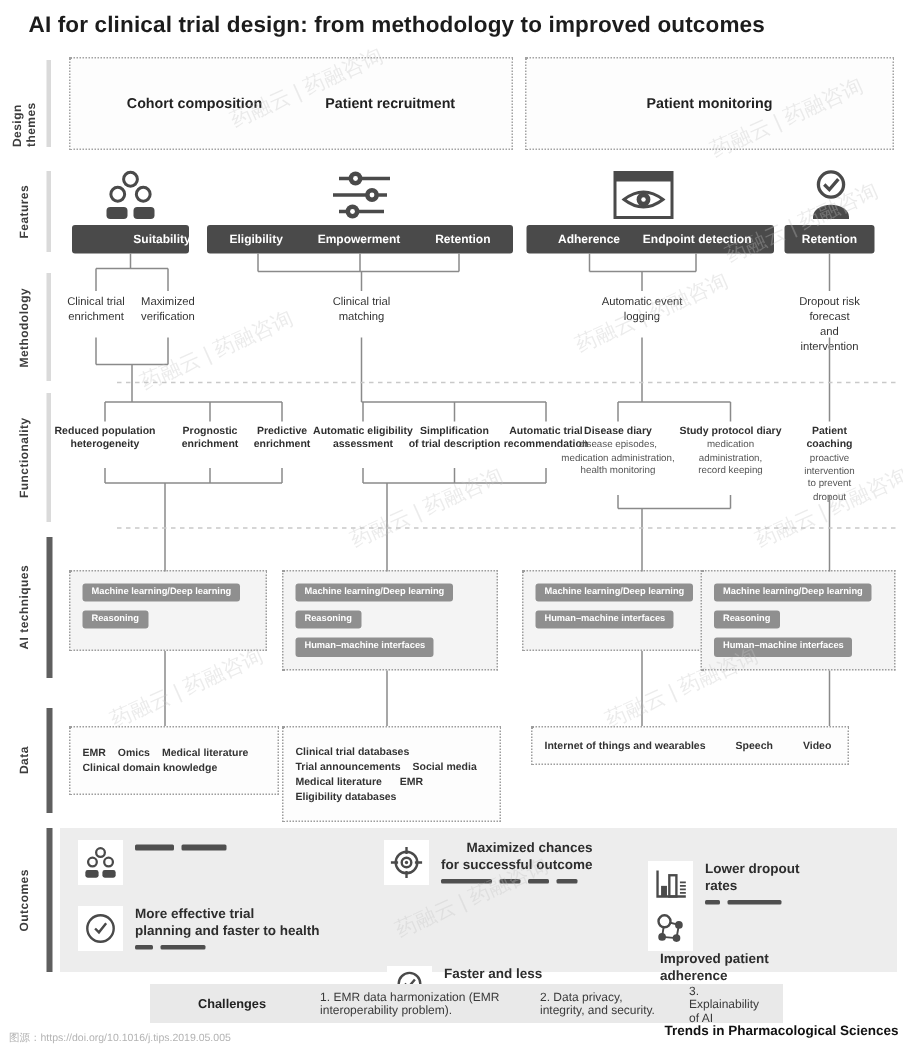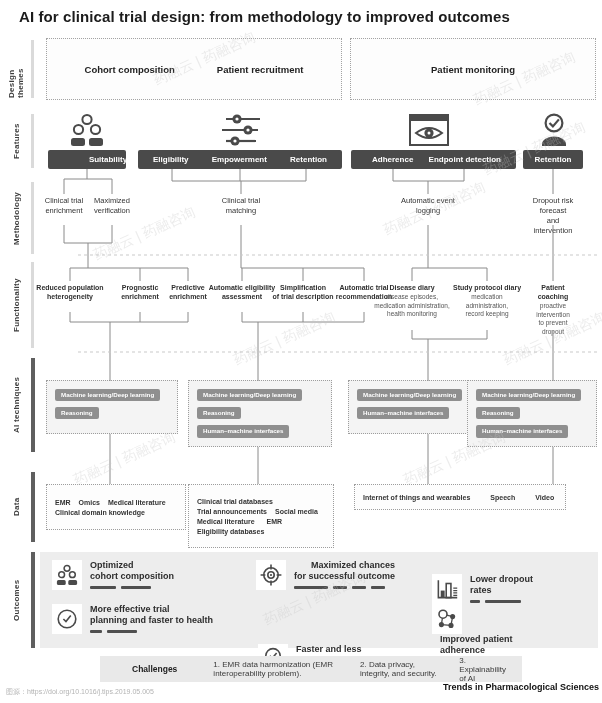--- a/index.html
+++ b/index.html
@@ -260,22 +260,20 @@
     <div class="otile">
       <svg width="24" height="22" viewBox="0 0 38 34">
         <circle cx="19" cy="6.5" r="4.6" fill="none" stroke="#4a4a4a" stroke-width="2.4"></circle>
         <circle cx="10.5" cy="16.5" r="4.6" fill="none" stroke="#4a4a4a" stroke-width="2.4"></circle>
         <circle cx="27.5" cy="16.5" r="4.6" fill="none" stroke="#4a4a4a" stroke-width="2.4"></circle>
         <rect x="3" y="25" width="14" height="8" rx="2.5" fill="#4a4a4a"></rect>
         <rect x="21" y="25" width="14" height="8" rx="2.5" fill="#4a4a4a"></rect>
       </svg>
     </div>
     <div style="margin-left:8px;">
-      <div class="otext pre">Optimized
-cohort composition</div>
       <div class="dashes">
           <div class="dash" style="width:26px;"></div>
           <div class="dash" style="width:30px;"></div>
         </div>
     </div>
   </div>
 
   <div class="abs oitem" style="left:256px;top:560px;text-align:right;">
     <div class="otile">
       <svg width="24" height="24" viewBox="0 0 30 30">

